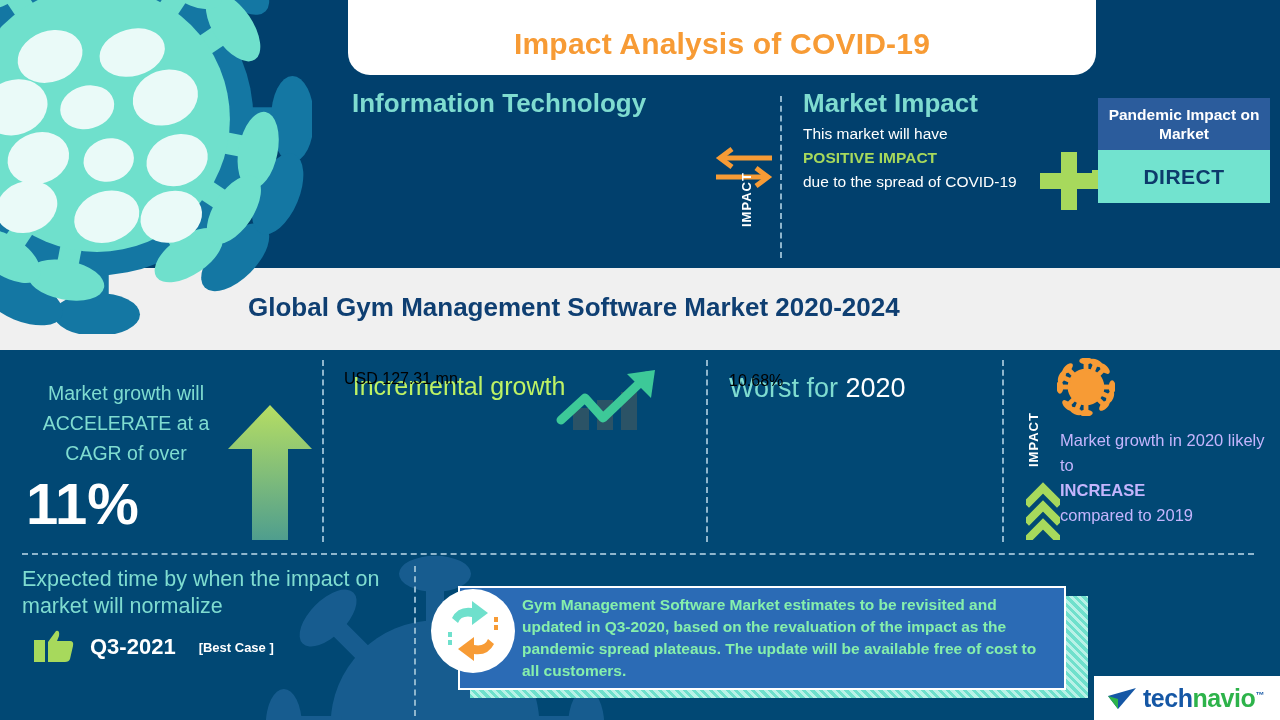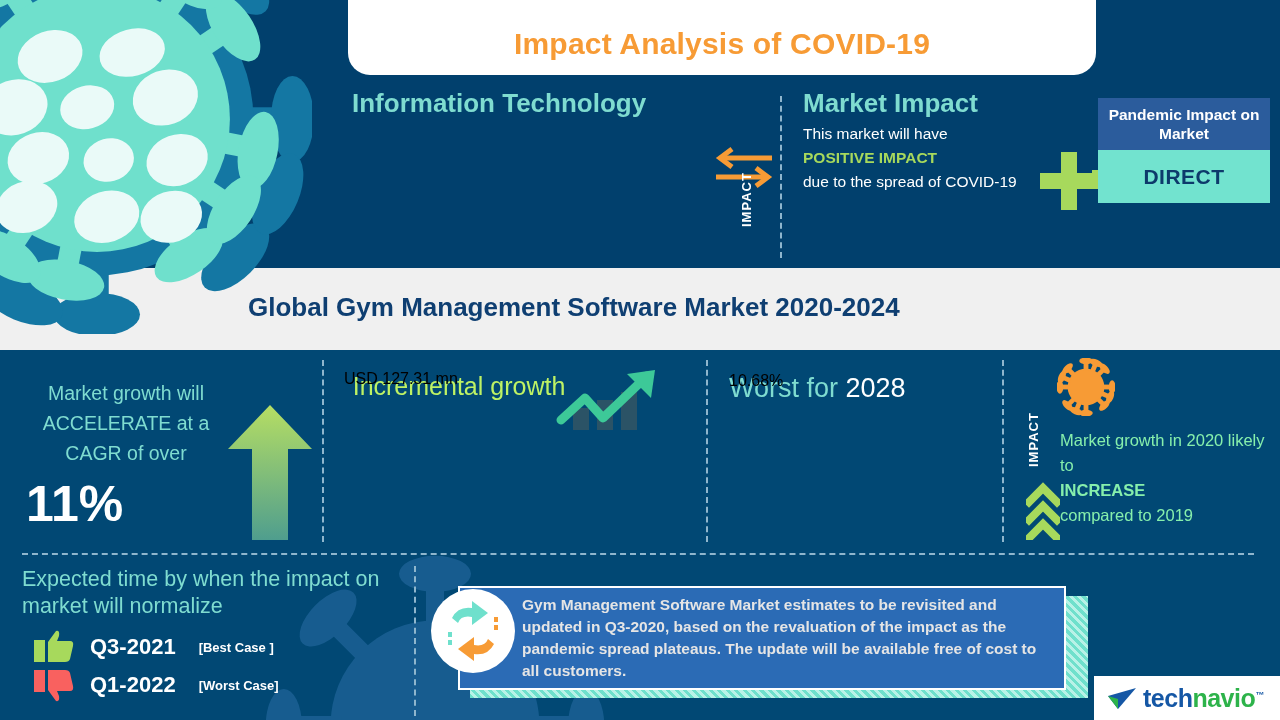--- a/index.html
+++ b/index.html
@@ -74,38 +74,38 @@
 
   
   .market-title{
     position:absolute;left:248px;top:292px;
     color:#0f3f72;font-size:26px;font-weight:bold;
   }
 
   
   .mc1{position:absolute;left:26px;top:378px;width:200px;}
   .mc1 .lead{color:#7fdcd0;font-size:19.5px;line-height:30px;text-align:center;}
-  .mc1 .big{color:#ffffff;font-size:50px;font-weight:bold;margin-top:10px;line-height:52px;}
+  .mc1 .big{color:#ffffff;font-size:58px;font-weight:bold;margin-top:10px;line-height:52px;}
   .up-arrow{position:absolute;left:228px;top:405px;width:84px;height:135px;}
 
   .mc2{position:absolute;left:344px;top:370px;width:230px;}
   .mc2 .lead{color:#bef264;font-size:25px;line-height:32px;text-align:center;}
   .chart-ico{position:absolute;left:555px;top:368px;width:110px;height:66px;}
 
   .mc3{position:absolute;left:729px;top:372px;width:270px;}
   .mc3 .lead{font-size:27px;line-height:32px;color:#7fdcd0;}
   .mc3 .lead .yr{color:#ffffff;}
 
   .vdash-m1{position:absolute;left:322px;top:360px;width:0;height:182px;border-left:2px dashed #8fb6cd;}
   .vdash-m2{position:absolute;left:706px;top:360px;width:0;height:182px;border-left:2px dashed #8fb6cd;}
   .vdash-m3{position:absolute;left:1002px;top:360px;width:0;height:182px;border-left:2px dashed #8fb6cd;}
 
   
   .mc4{position:absolute;left:1060px;top:428px;width:212px;}
-  .mc4 .txt{color:#86efac;font-size:16.5px;line-height:25px;}
+  .mc4 .txt{color:#c4b5fd;font-size:16.5px;line-height:25px;}
   .mc4 .txt b{font-weight:bold;}
   .virus-orange{position:absolute;left:1057px;top:358px;width:58px;height:58px;}
   .impact-word2{
     position:absolute;left:1018px;top:390px;width:30px;height:100px;
     color:#ffffff;font-size:13px;font-weight:bold;letter-spacing:1px;
     writing-mode:vertical-rl;transform:rotate(180deg);
     display:flex;align-items:center;justify-content:center;
   }
   .chevs{position:absolute;left:1026px;top:480px;width:34px;height:60px;}
 
@@ -123,21 +123,21 @@
   .note-hatch{
     position:absolute;left:470px;top:596px;width:618px;height:102px;
     background:repeating-linear-gradient(45deg,#6fe0cc 0 3px,#b8f2e7 3px 6px);
   }
   .note-box{
     position:absolute;left:458px;top:586px;width:604px;height:100px;
     background:#2b6bb5;border:2px solid #ffffff;
     display:flex;align-items:center;
   }
   .note-box .txt{
-    color:#e5e5e5;font-size:15.5px;line-height:22px;font-weight:bold;
+    color:#86efac;font-size:15.5px;line-height:22px;font-weight:bold;
     padding:0 14px 0 62px;
   }
   .refresh-ico{position:absolute;left:430px;top:588px;width:86px;height:86px;}
 
   
   .logo-wrap{position:absolute;left:1094px;top:676px;width:186px;height:44px;}
   .logo-bg{position:absolute;left:0;top:0;width:186px;height:44px;background:#ffffff;}
   .logo-inner{position:absolute;left:12px;top:8px;display:flex;align-items:center;}
   .logo-text{font-size:25px;font-weight:bold;letter-spacing:-.5px;margin-left:5px;}
   .logo-text .a{color:#1557a5;}
@@ -325,21 +325,21 @@
     <rect x="18" y="40" width="16" height="22" fill="#2b5366"></rect>
     <rect x="42" y="32" width="16" height="30" fill="#2b5366"></rect>
     <rect x="66" y="24" width="16" height="38" fill="#2b5366"></rect>
     <polyline points="6,52 30,30 48,50 92,8" fill="none" stroke="#3dc998" stroke-width="9" stroke-linejoin="round" stroke-linecap="round"></polyline>
     <polygon points="100,2 72,6 96,30" fill="#3dc998"></polygon>
   </svg>
 
   <div class="mc3">
     <div class="lead">
       <span>Worst for</span>
-      <span class="yr">2028</span>
+      <span class="yr">2020</span>
     </div>
   </div>
   <div class="mc3 big">10.68%</div>
 
   <svg class="virus-orange" viewBox="0 0 60 60">
     <g fill="#f79b35">
       <circle cx="30" cy="30" r="19"></circle>
       <g>
         <rect x="27.5" y="2" width="5" height="11"></rect>
           <ellipse cx="30" cy="3" rx="7" ry="3.5"></ellipse>
@@ -395,28 +395,20 @@
 
   <div class="case-row row-best">
     <svg width="40" height="34" viewBox="0 0 40 34">
       <rect x="0" y="10" width="11" height="22" fill="#a7d95c"></rect>
       <path d="M14 32 L14 12 L22 1 Q26 0 25 6 L23 11 L36 11 Q40 11 39 16 L36 29 Q35 32 31 32 Z" fill="#a7d95c"></path>
     </svg>
     <span class="lbl">Q3-2021</span>
     <span class="sub">[Best Case ]</span>
   </div>
 
-  <div class="case-row row-worst">
-    <svg width="40" height="34" viewBox="0 0 40 34">
-      <rect x="0" y="2" width="11" height="22" fill="#f9615f"></rect>
-      <path d="M14 2 L14 22 L22 33 Q26 34 25 28 L23 23 L36 23 Q40 23 39 18 L36 5 Q35 2 31 2 Z" fill="#f9615f"></path>
-    </svg>
-    <span class="lbl">Q1-2022</span>
-    <span class="sub">[Worst Case]</span>
-  </div>
 
   <div class="note-hatch"></div>
   <div class="note-box">
     <div class="txt">Gym Management Software Market estimates to be revisited and updated in Q3-2020, based on the revaluation of the impact as the pandemic spread plateaus. The update will be available free of cost to all customers.</div>
   </div>
   <svg class="refresh-ico" viewBox="0 0 86 86">
     <circle cx="43" cy="43" r="42" fill="#ffffff"></circle>
     <path d="M22 30 Q28 18 42 20 L42 13 L58 25 L42 37 L42 29 Q31 27 28 35 Z" fill="#6fe0cc"></path>
     <path d="M64 56 Q58 68 44 66 L44 73 L28 61 L44 49 L44 57 Q55 59 58 51 Z" fill="#f79b35"></path>
     <g fill="#6fe0cc">

